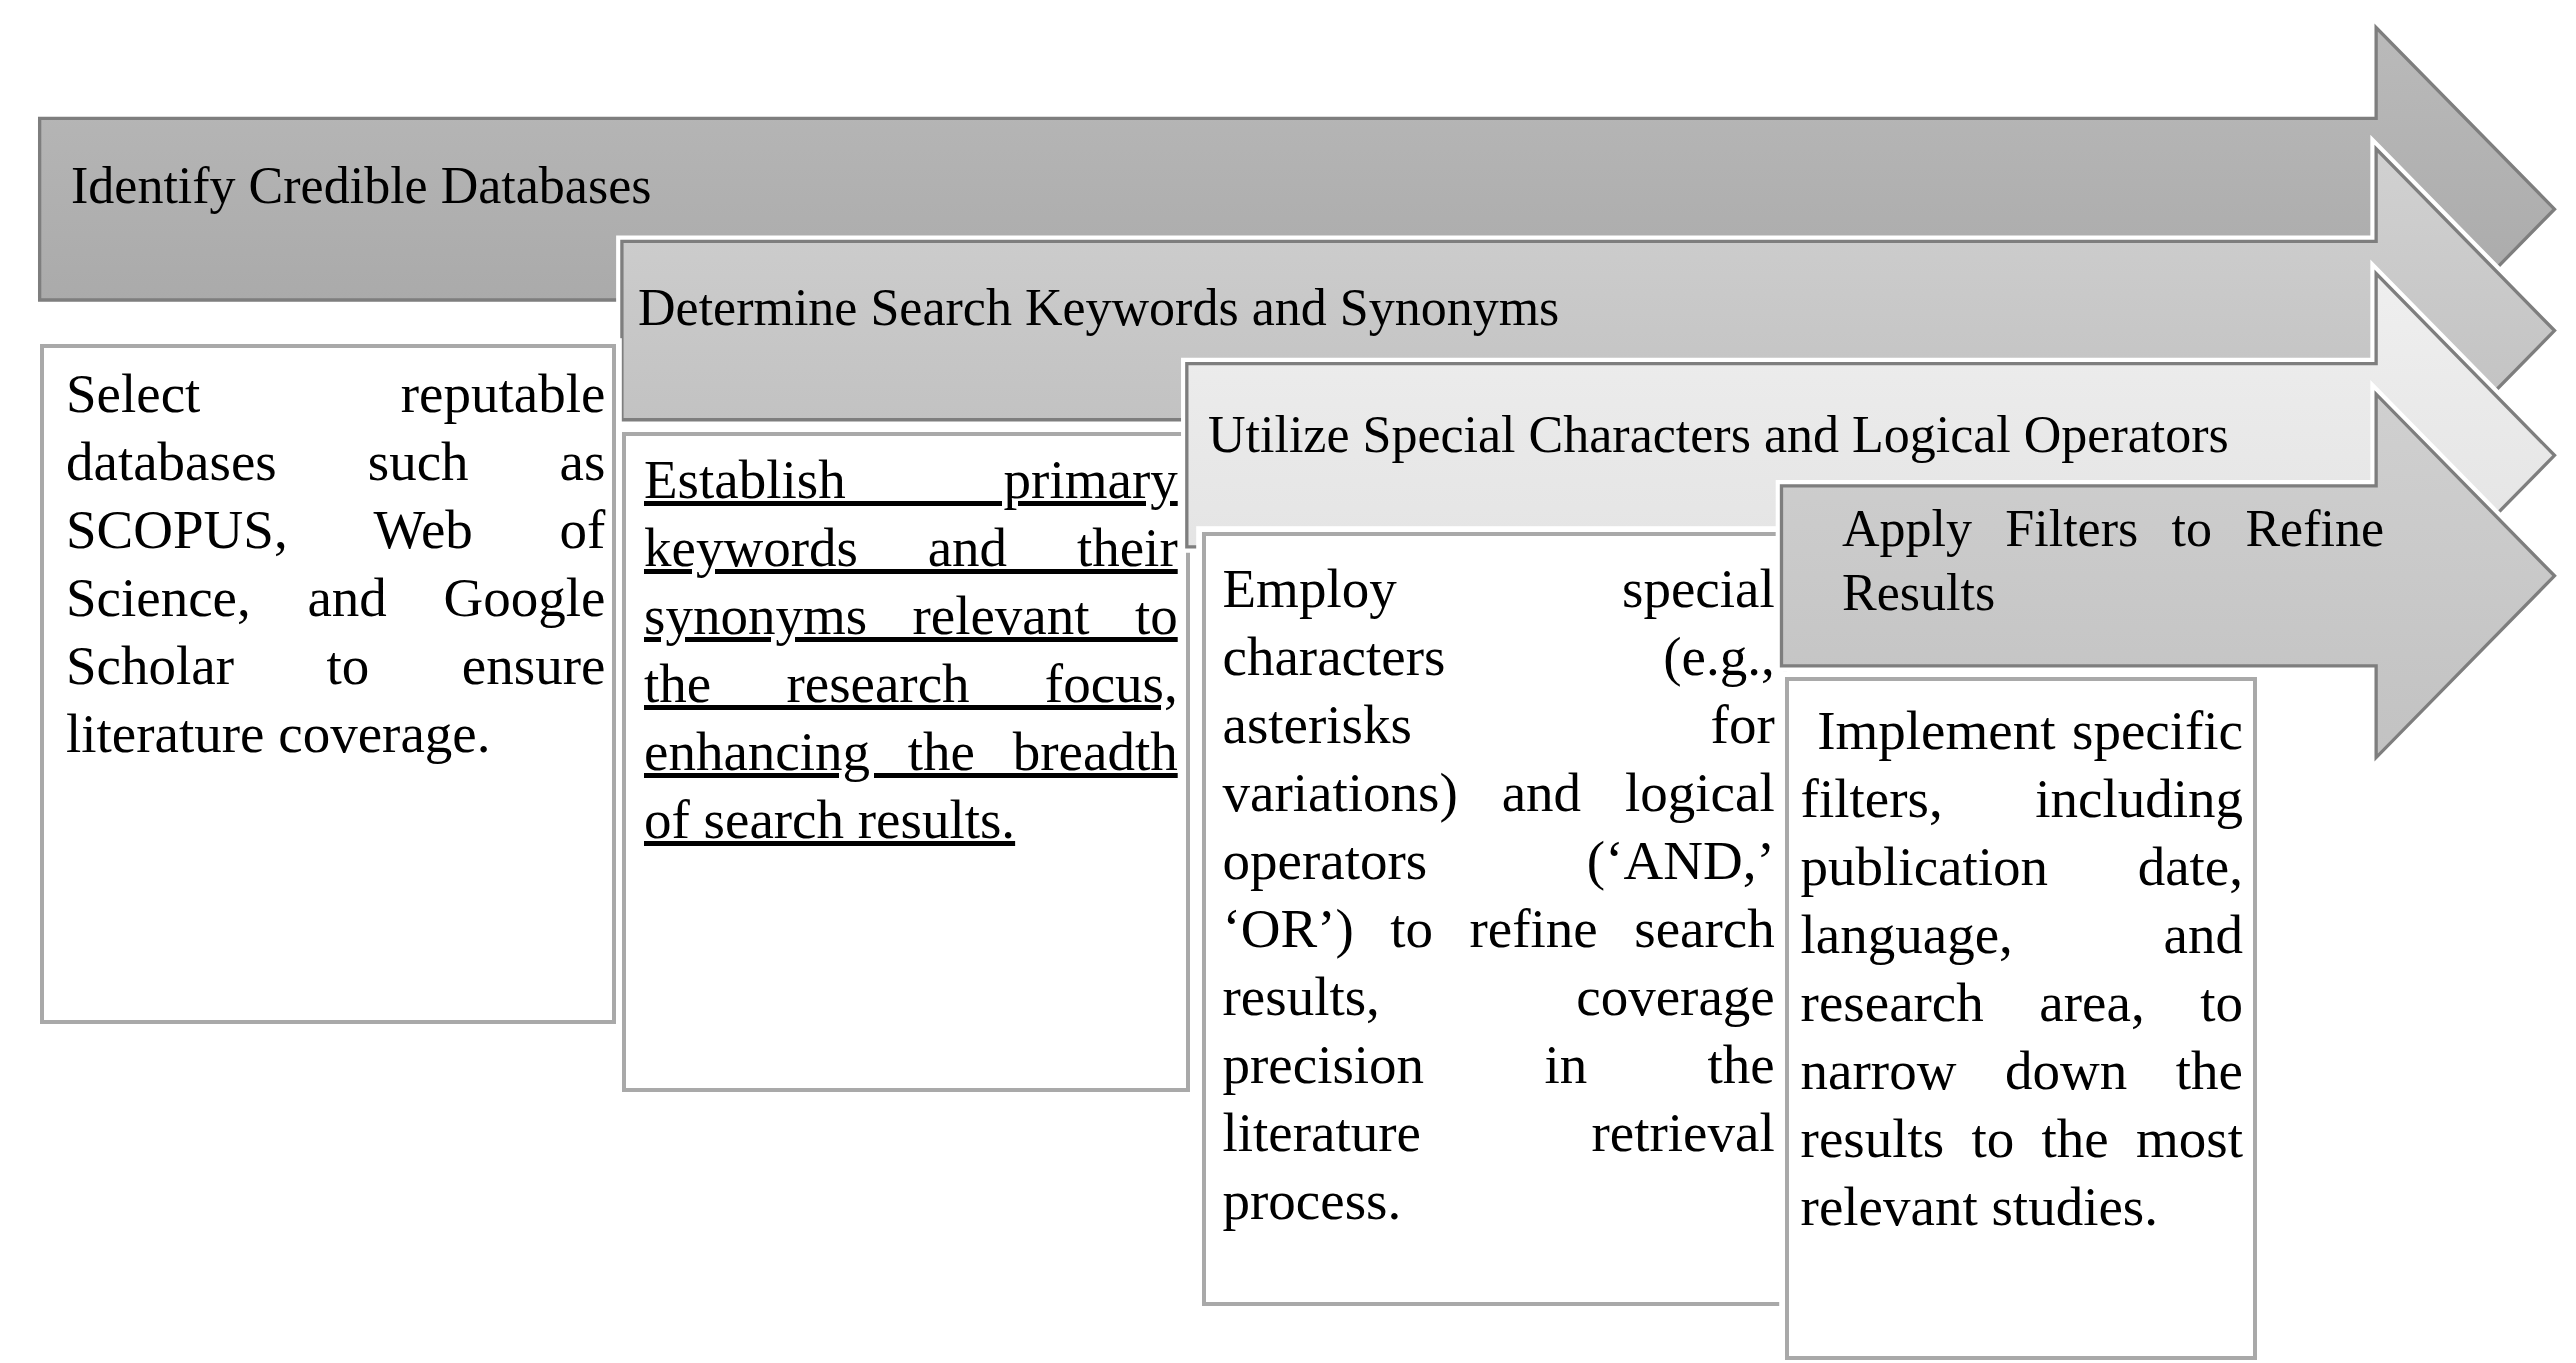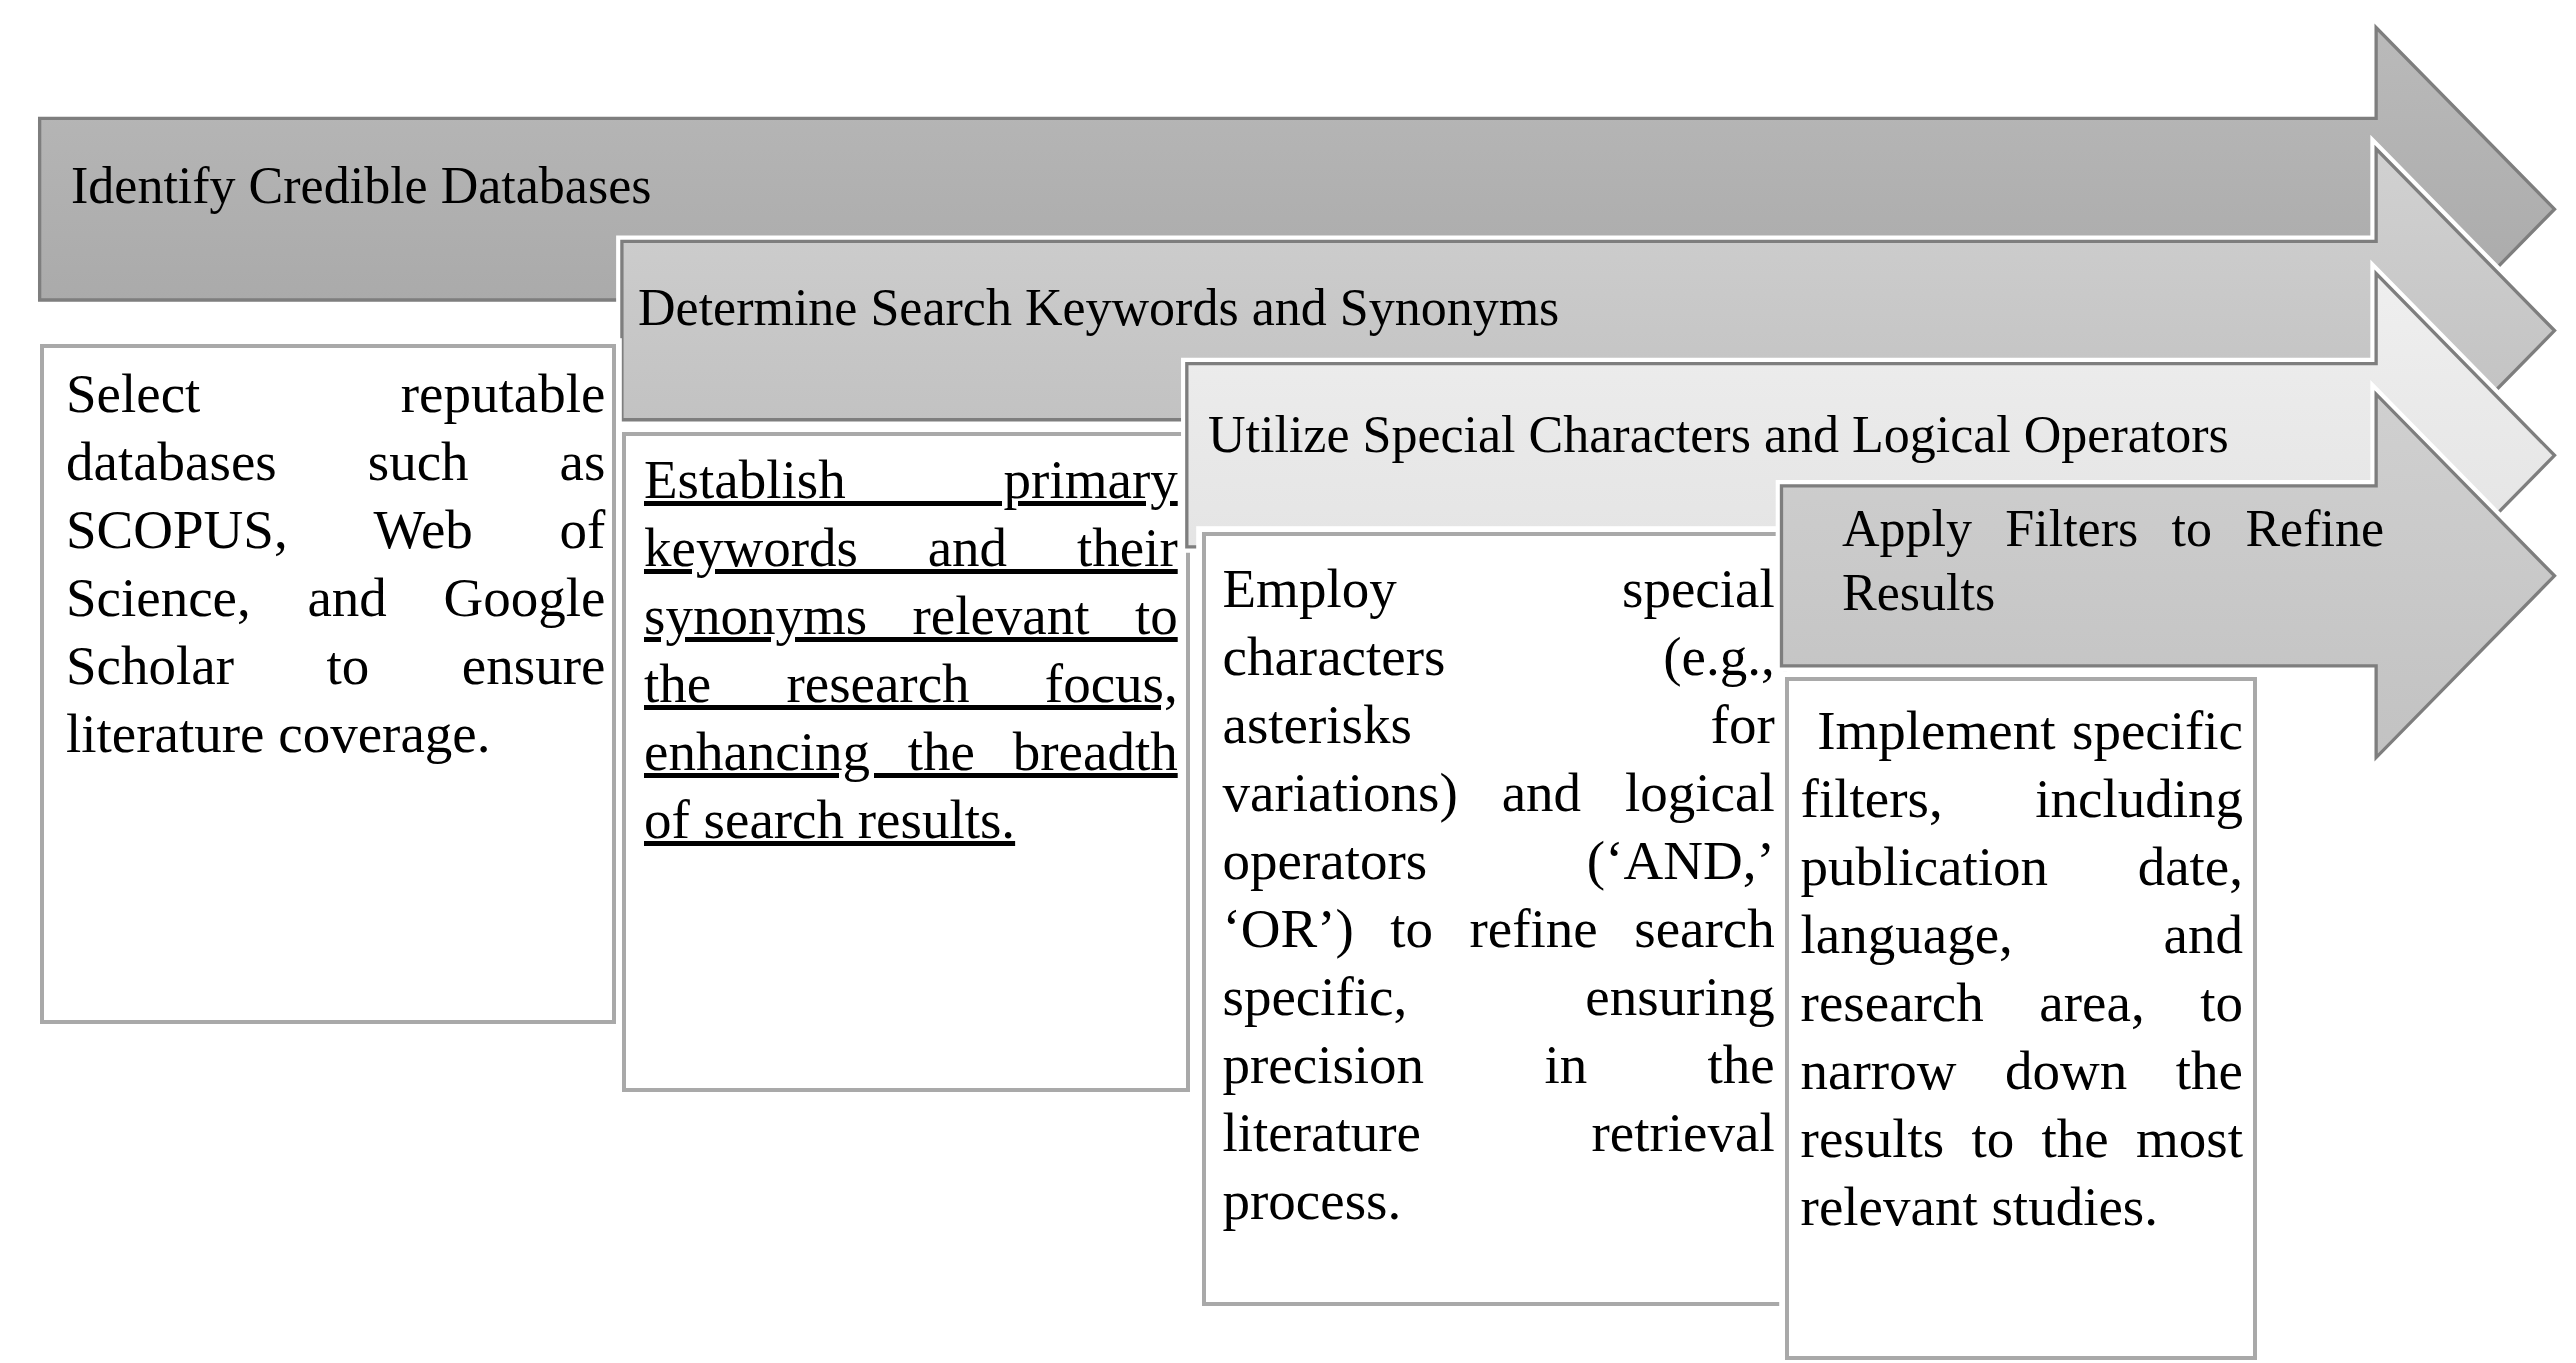--- a/index.html
+++ b/index.html
@@ -96,21 +96,21 @@
   </svg>
 
   <div class="tbox" id="box-3" style="left:1202px;top:532px;width:585px;height:774px;padding:19px 8.3px 0 16.5px;">
     <div class="body-text">
         <div class="tline">Employ special</div>
         <div class="tline">characters (e.g.,</div>
         <div class="tline">asterisks for</div>
         <div class="tline">variations) and logical</div>
         <div class="tline">operators (‘AND,’</div>
         <div class="tline">‘OR’) to refine search</div>
-        <div class="tline">specific, ensuring</div>
+        <div class="tline">results, coverage</div>
         <div class="tline">precision in the</div>
         <div class="tline">literature retrieval</div>
         <div class="tline tline-last">process.</div>
       </div>
   </div>
 
   <svg id="layer-arrow-4" class="layer" width="2576" height="1364" viewBox="0 0 3119 1651">
     <defs>
       <linearGradient id="g3" x1="0" y1="0" x2="0" y2="1">
         <stop offset="0" stop-color="#d0d0d0"></stop>

